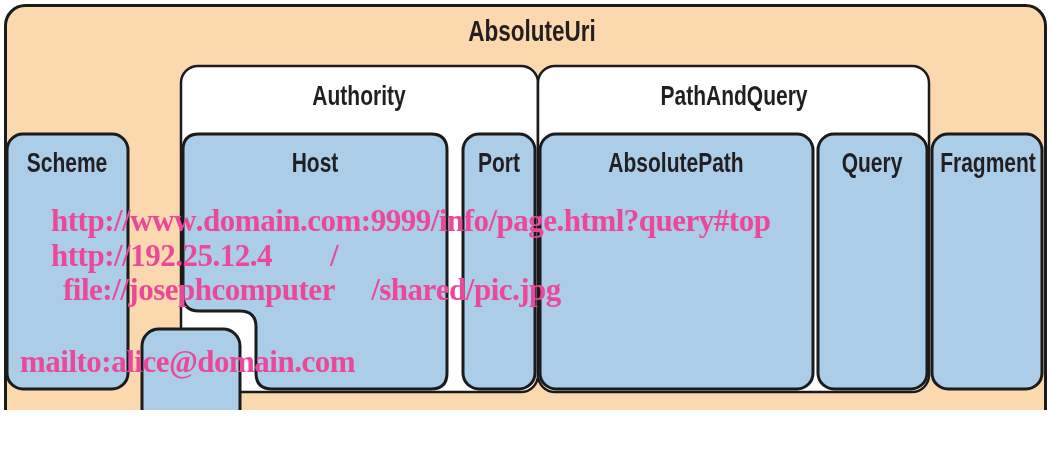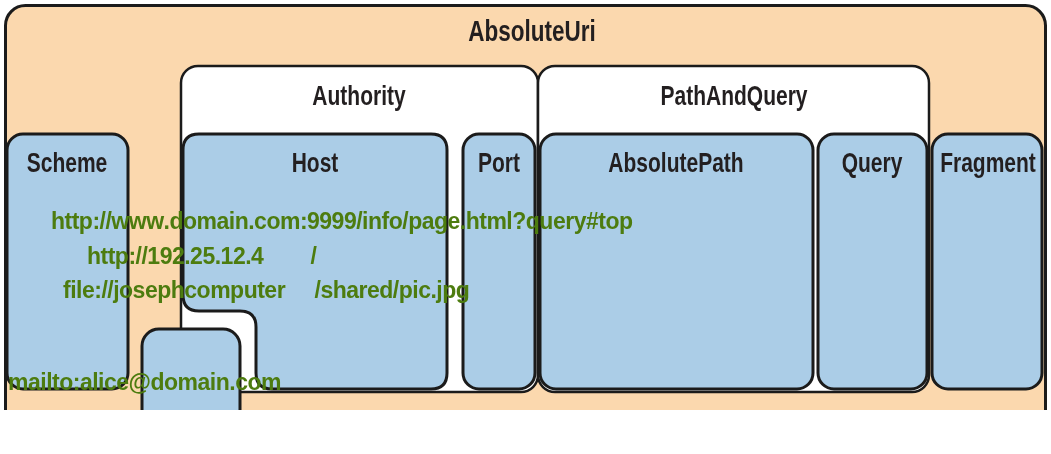--- a/index.html
+++ b/index.html
@@ -30,33 +30,33 @@
   .lbl-host         {left:315px;top:163px;}
   .lbl-port         {left:499px;top:163px;}
   .lbl-abspath      {left:676px;top:163px;}
   .lbl-query        {left:872px;top:163px;}
   .lbl-fragment     {left:988px;top:163px;}
   .lbl-userinfo     {left:191px;top:421px;font-size:27px;}
 
   
   .mono{
     position:absolute;
-    font-family:Liberation Sans, sans-serif;
+    font-family:Liberation Serif, serif;
     font-weight:700;
-    font-size:23px;
+    font-size:31px;
     line-height:38px;
     height:38px;
     letter-spacing:-0.5px;
     white-space:pre;
-    color:#4d7c0f;
+    color:#ec4899;
   }
   .row1{left:51px;top:202px;}
-  .row2{left:51px;top:237px;margin-left:36px;}
+  .row2{left:51px;top:237px;}
   .row3{left:63px;top:271px;}
-  .row4{left:8px;top:343px;margin-top:20px;}
+  .row4{left:20px;top:343px;}
 </style>
 </head>
 <body>
 
 <div class="stage">
 
   <svg class="shapes" viewBox="0 0 1051 454" xmlns="http://www.w3.org/2000/svg">
 
     <rect x="5.5" y="5.5" width="1040" height="443" rx="20" fill="#fbd8ae" stroke="#1b1b1b" stroke-width="3"></rect>
 

